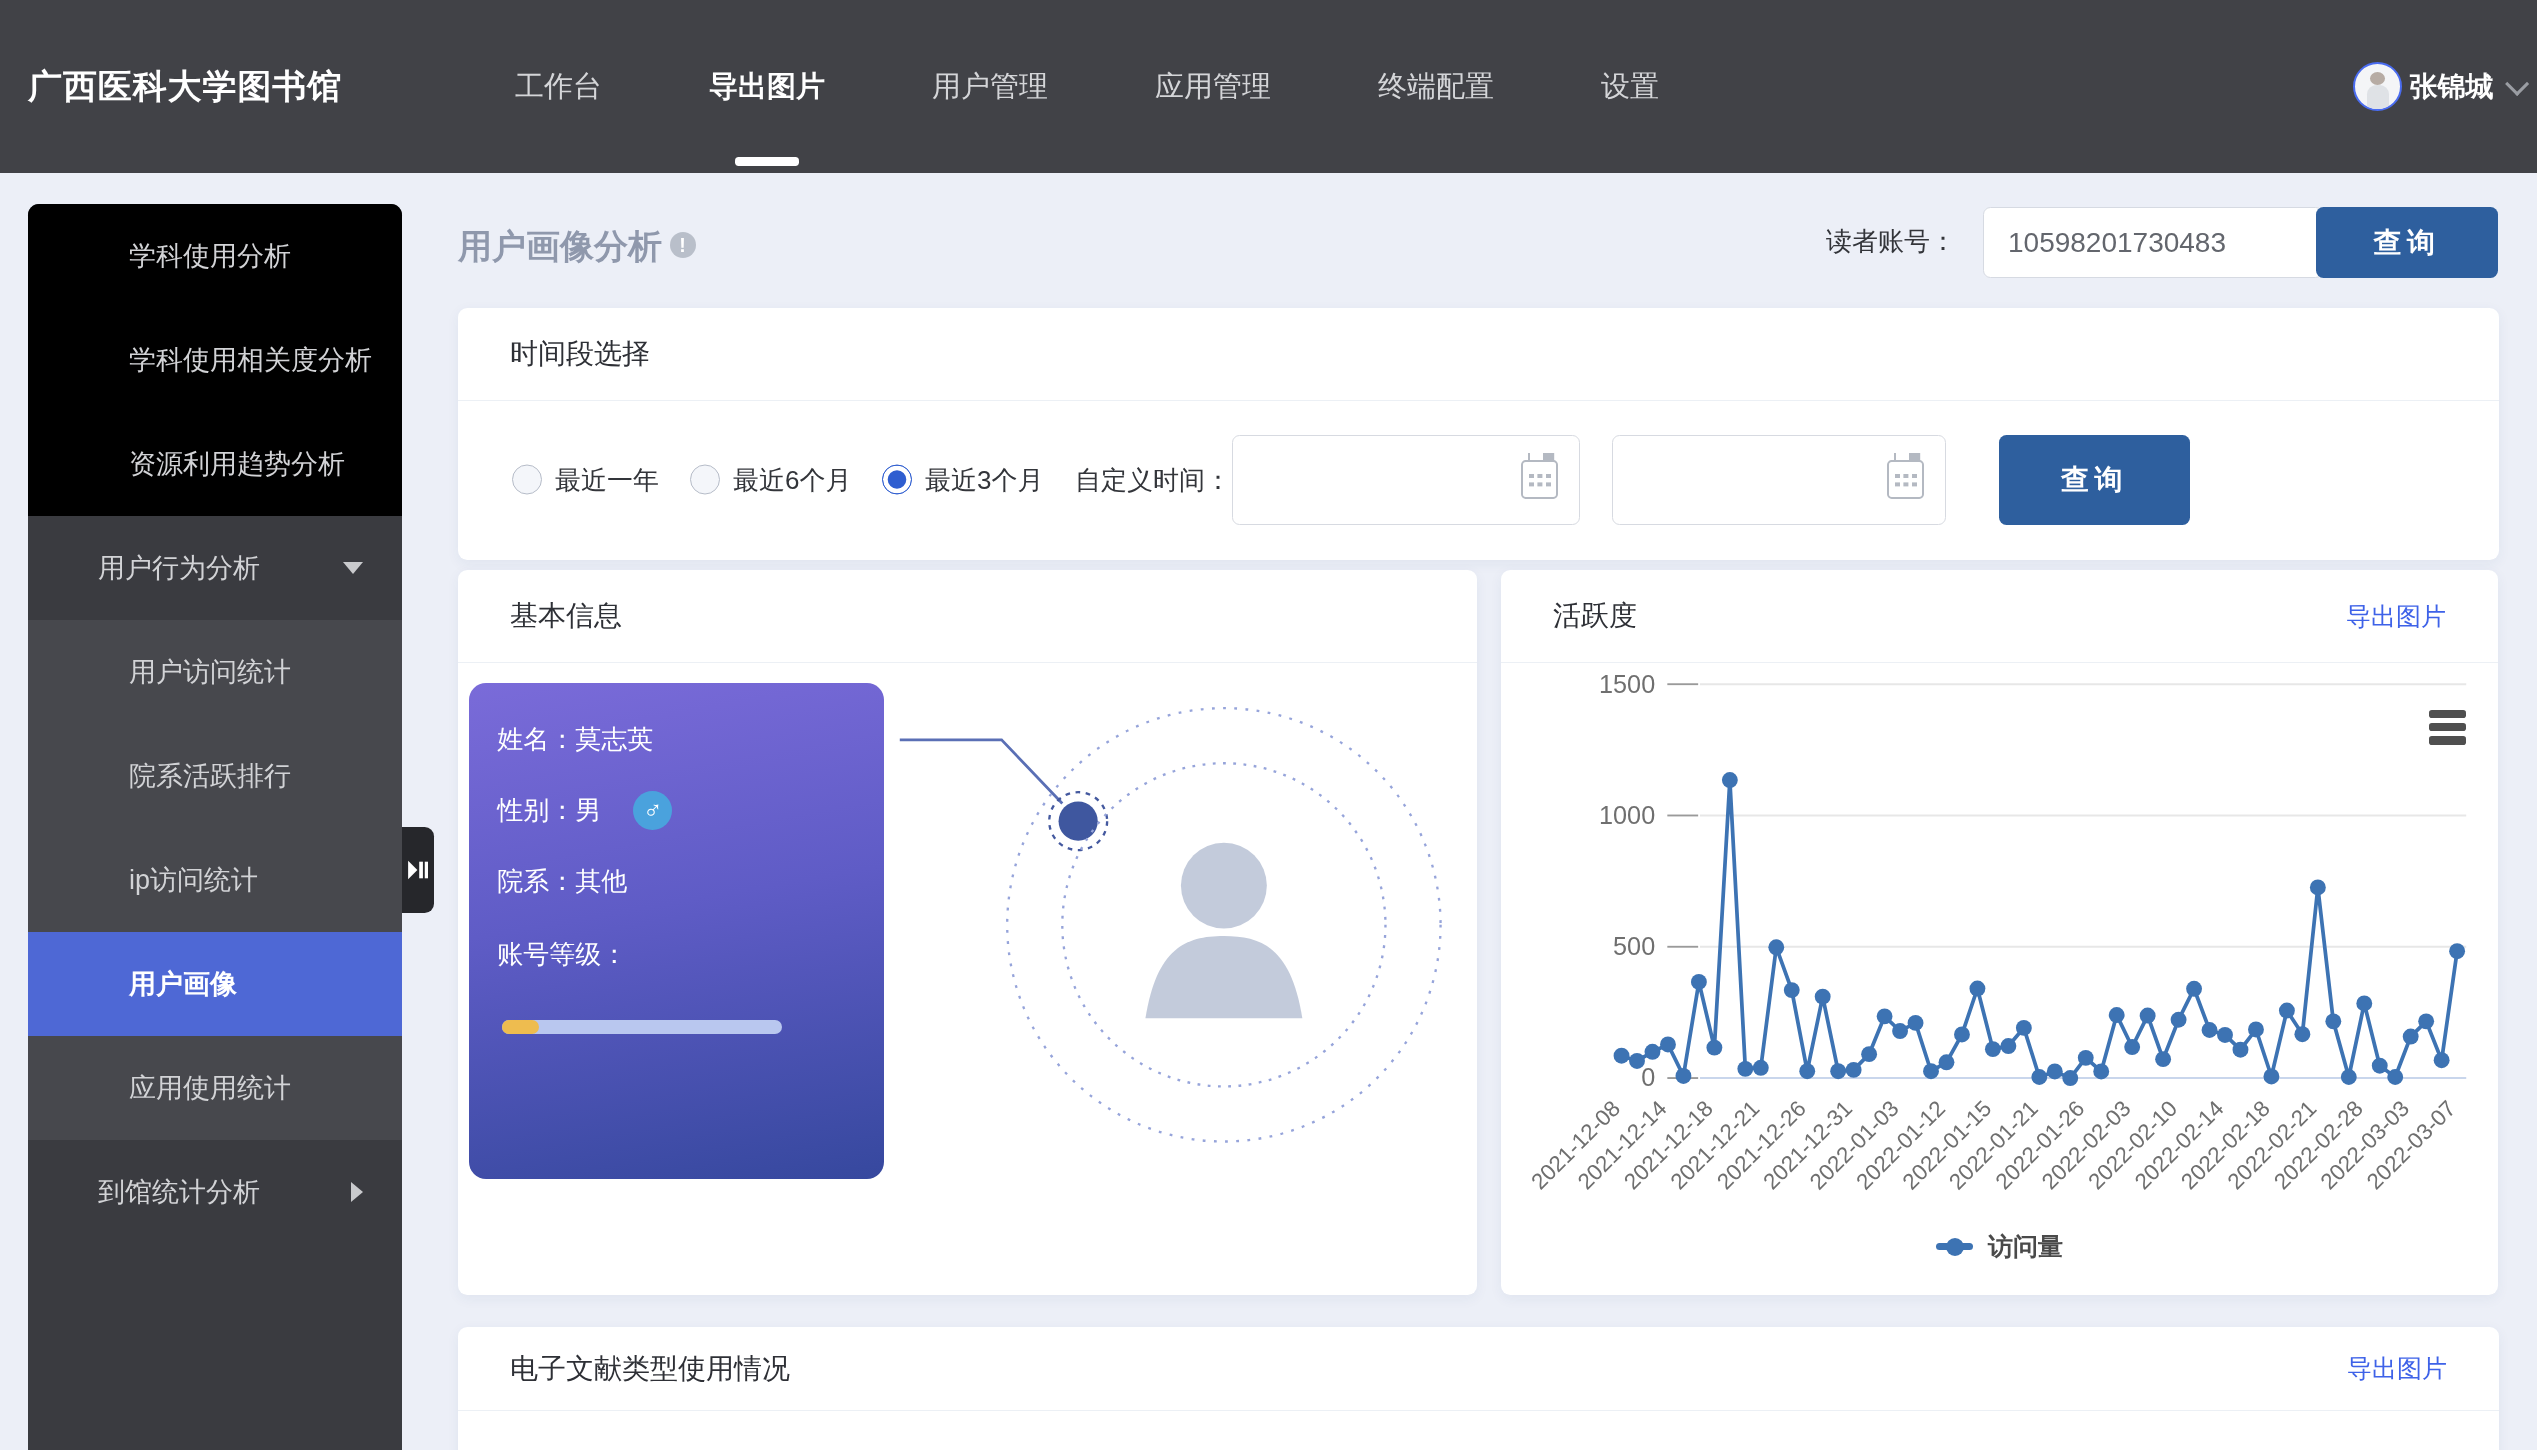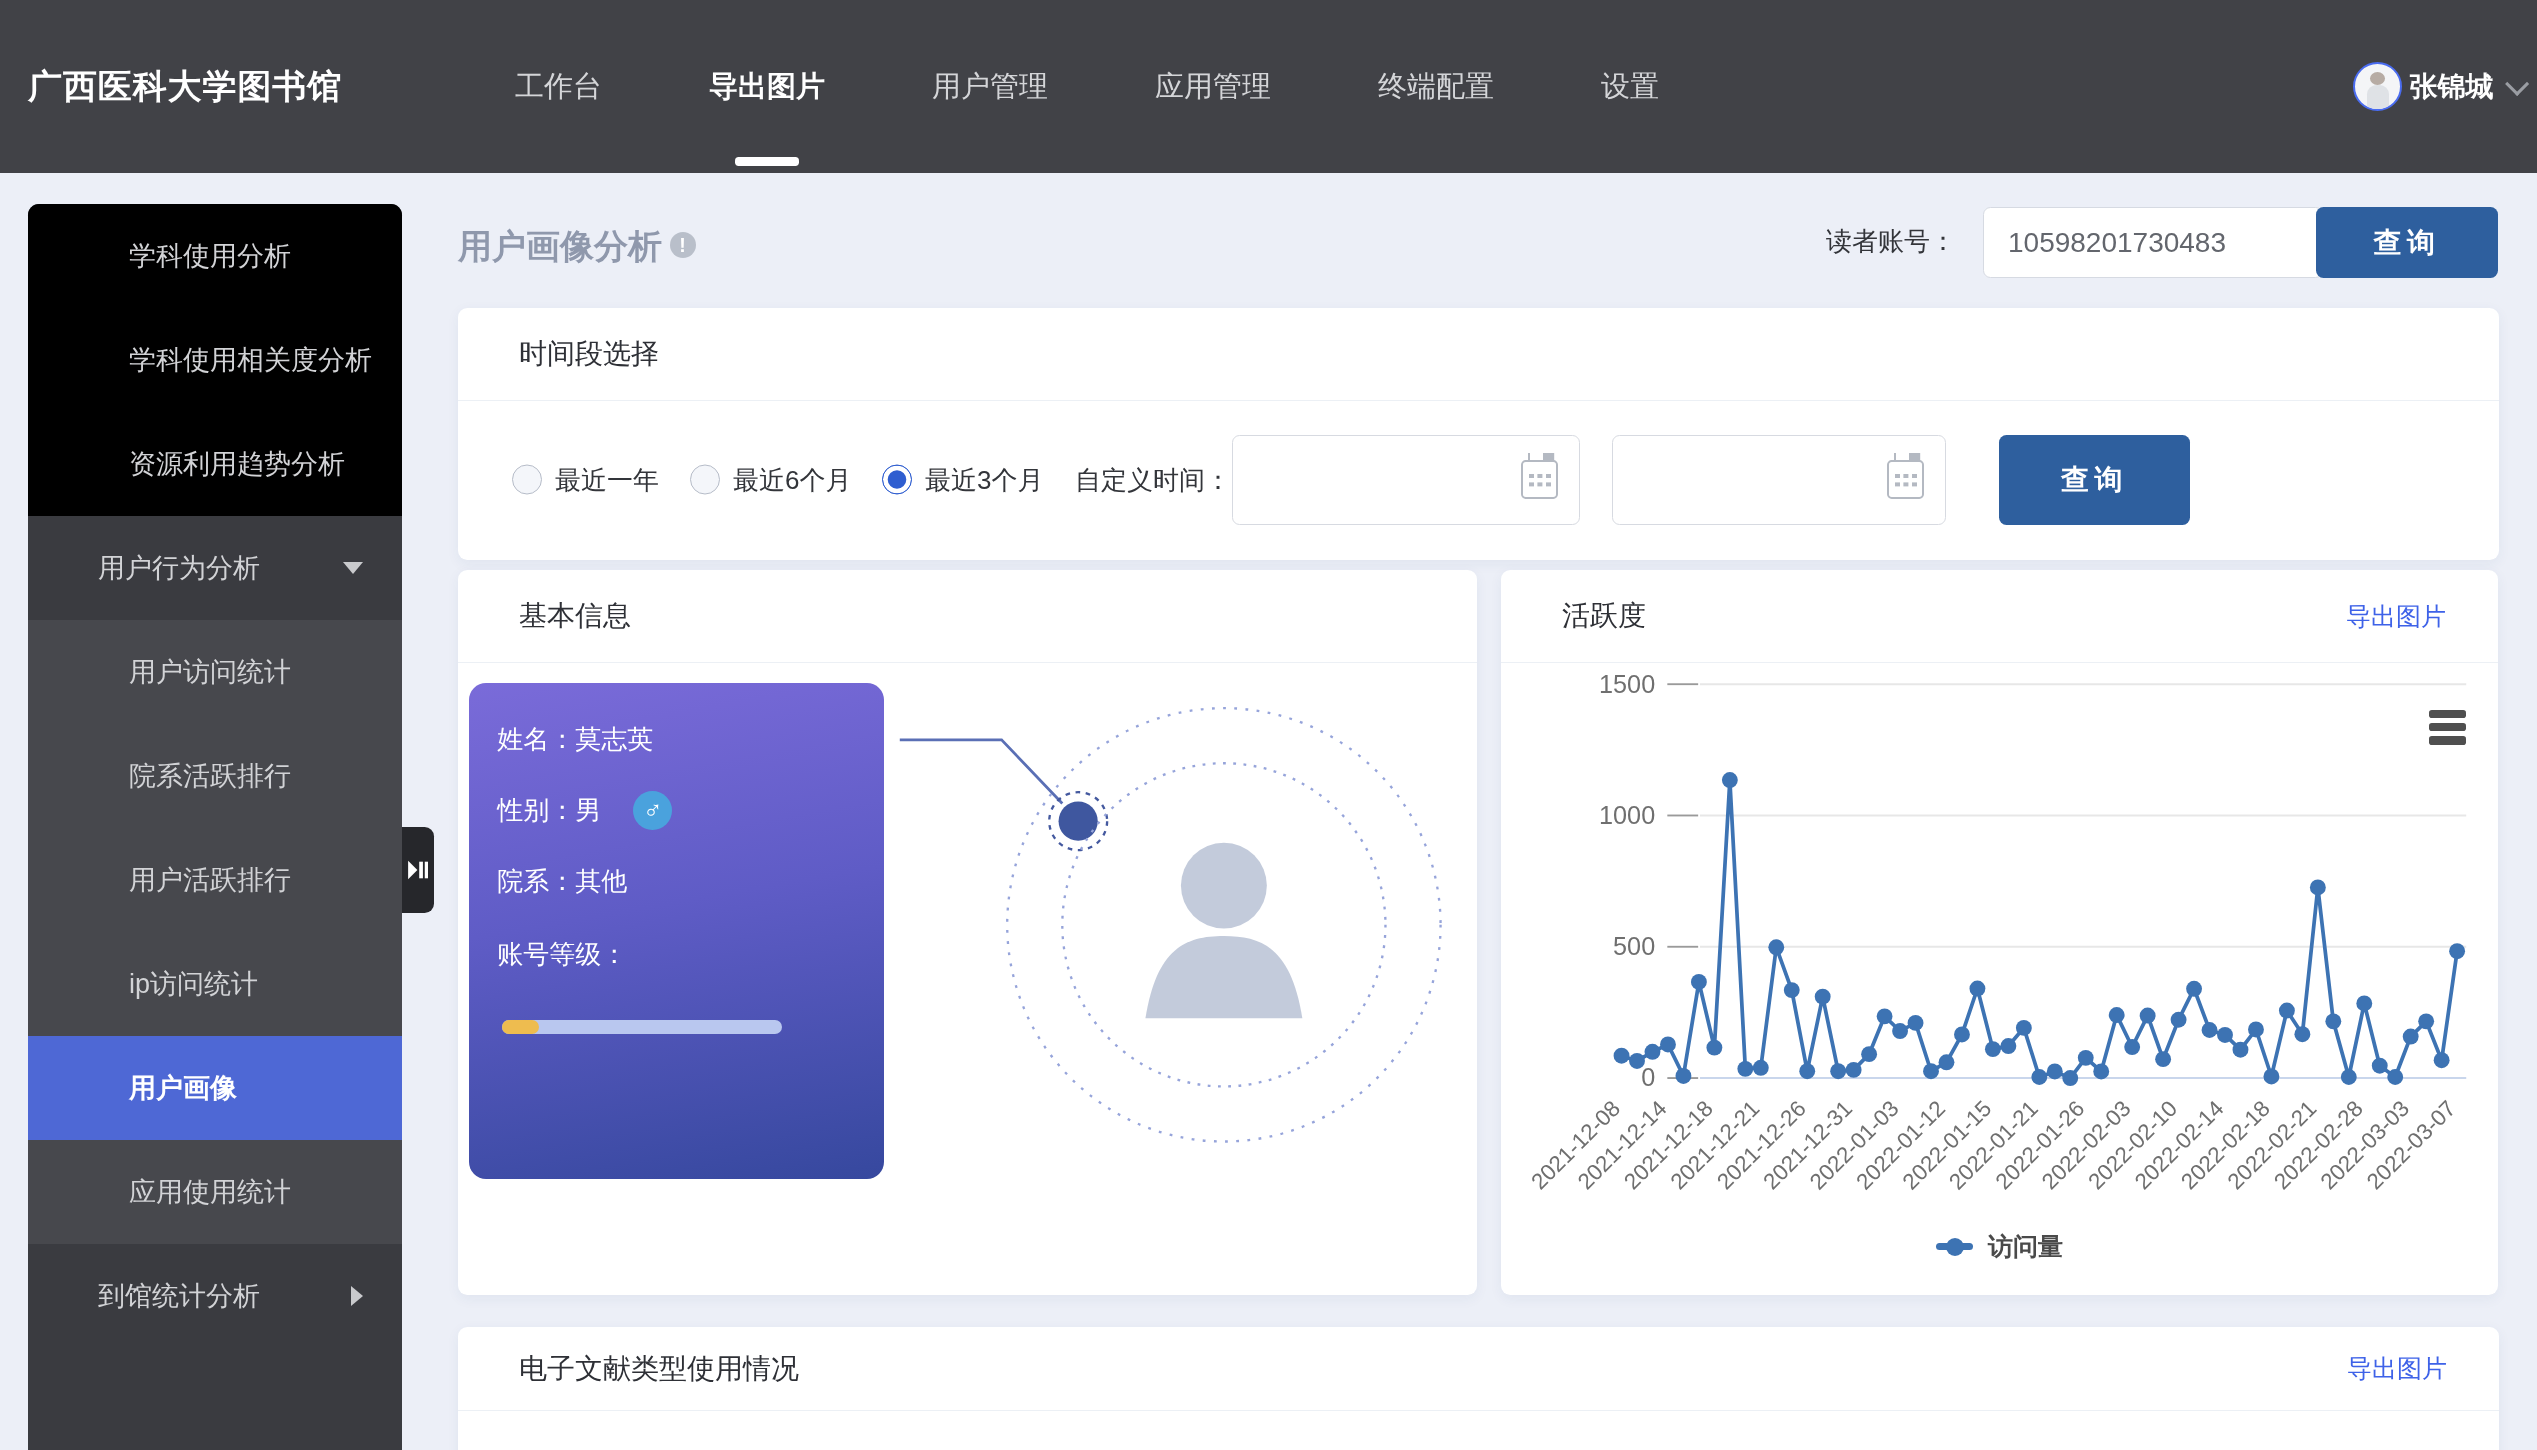--- a/index.html
+++ b/index.html
@@ -34,21 +34,21 @@
   .page-title { position:absolute; left:458px; top:224px; font-size:34px; font-weight:bold; color:#8f98ac; }
   .info-icon { display:inline-block; vertical-align:5.6px; margin-left:7.5px; width:26px; height:26px; border-radius:50%; background:#b9bfca; color:#fff; font-size:19.6px; font-weight:bold; text-align:center; line-height:26px; }
   .reader-label { position:absolute; left:1826px; top:224px; font-size:26px; color:#33353a; }
   .reader-input { position:absolute; left:1950px; top:207px; width:340px; height:71px; background:#fff; border:1.9px solid #d6dae2; border-radius:7.5px; font-size:28px; color:#63666d; padding:0 24px; font-family:"Liberation Sans", sans-serif;margin-left:33px; }
   .btn-primary { position:absolute; background:#2e5f9e; color:#fff; border:none; border-radius:7.5px; font-size:28px; font-weight:bold; cursor:pointer; font-family:"Liberation Sans", sans-serif; letter-spacing:5.6px; }
   .reader-query { left:2316px; top:207px; width:182px; height:71px; }
 
   
   .card { position:absolute; background:#fff; border-radius:9.3px; box-shadow:0 3.7px 13px rgba(40,60,120,0.06); }
   .card-header { height:93px; border-bottom:1.9px solid #ecf0f5; display:flex; align-items:center; padding:0 52px; justify-content:space-between; }
-  .card-title { font-size:28px; color:#2e3036;margin-left:9px; }
+  .card-title { font-size:28px; color:#2e3036; }
   .export-link { font-size:25px; color:#3e62e8; cursor:pointer; }
 
   .time-card { left:458px; top:308px; width:2041px; height:252px; }
   .time-body { position:relative; height:157px; }
   .radio { position:absolute; top:50%; transform:translateY(-50%); display:flex; align-items:center; gap:13px; cursor:pointer; }
   .radio-circle { width:30px; height:30px; border-radius:50%; background:#f4f6fa; border:1.9px solid #b6bcc8; }
   .radio.selected .radio-circle { background:#2f5ed0; border-color:#2f5ed0; box-shadow:inset 0 0 0 4.7px #fff; }
   .radio-label { font-size:26px; color:#33353a; white-space:nowrap; }
   .custom-label { position:absolute; left:617px; top:50%; transform:translateY(-50%); font-size:26px; color:#33353a; }
   .date-input { position:absolute; top:34px; height:90px; background:#fff; border:1.9px solid #d7dae1; border-radius:7.5px; cursor:text; }
@@ -100,21 +100,20 @@
   </div>
 </div>
 
 <div class="sidebar">
   <div class="side-item"><span>学科使用分析</span></div>
   <div class="side-item"><span>学科使用相关度分析</span></div>
   <div class="side-item"><span>资源利用趋势分析</span></div>
   <div class="side-item parent"><span>用户行为分析</span><span class="caret-down"></span></div>
   <div class="side-item sub"><span>用户访问统计</span></div>
   <div class="side-item sub"><span>院系活跃排行</span></div>
-  <div class="side-item sub"><span>用户活跃排行</span></div>
   <div class="side-item sub"><span>ip访问统计</span></div>
   <div class="side-item sub active"><span>用户画像</span></div>
   <div class="side-item sub"><span>应用使用统计</span></div>
   <div class="side-item parent"><span>到馆统计分析</span><span class="caret-right"></span></div>
 </div>
 <div class="collapse-tab">
   <svg width="20.6" height="24" viewBox="0 0 22 26">
     <polygon points="10,13 0,3 0,23" fill="#fff" transform="translate(0,0)"></polygon>
     <rect x="12" y="4" width="4" height="18" fill="#fff"></rect>
     <rect x="18" y="4" width="4" height="18" fill="#fff"></rect>

